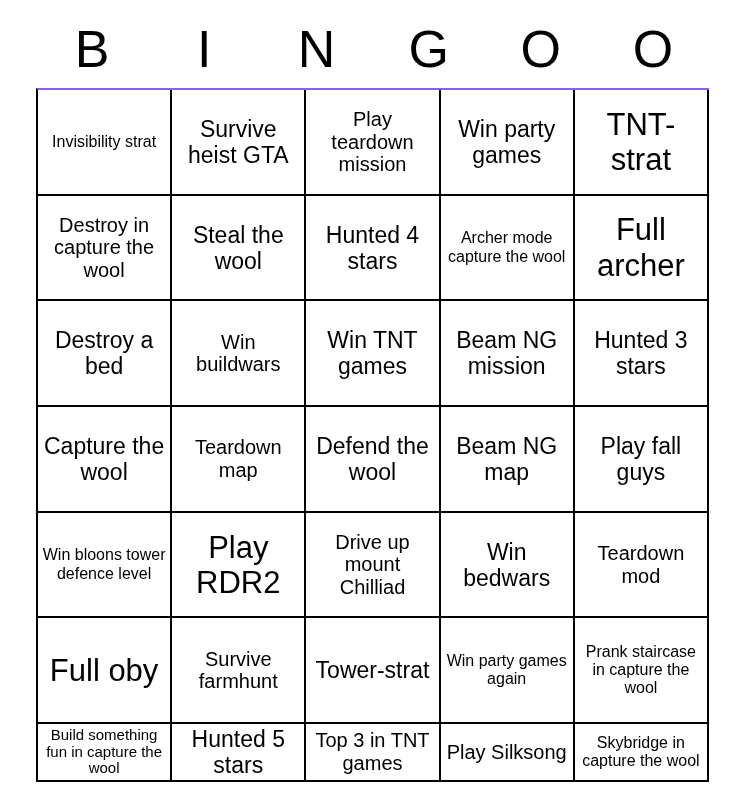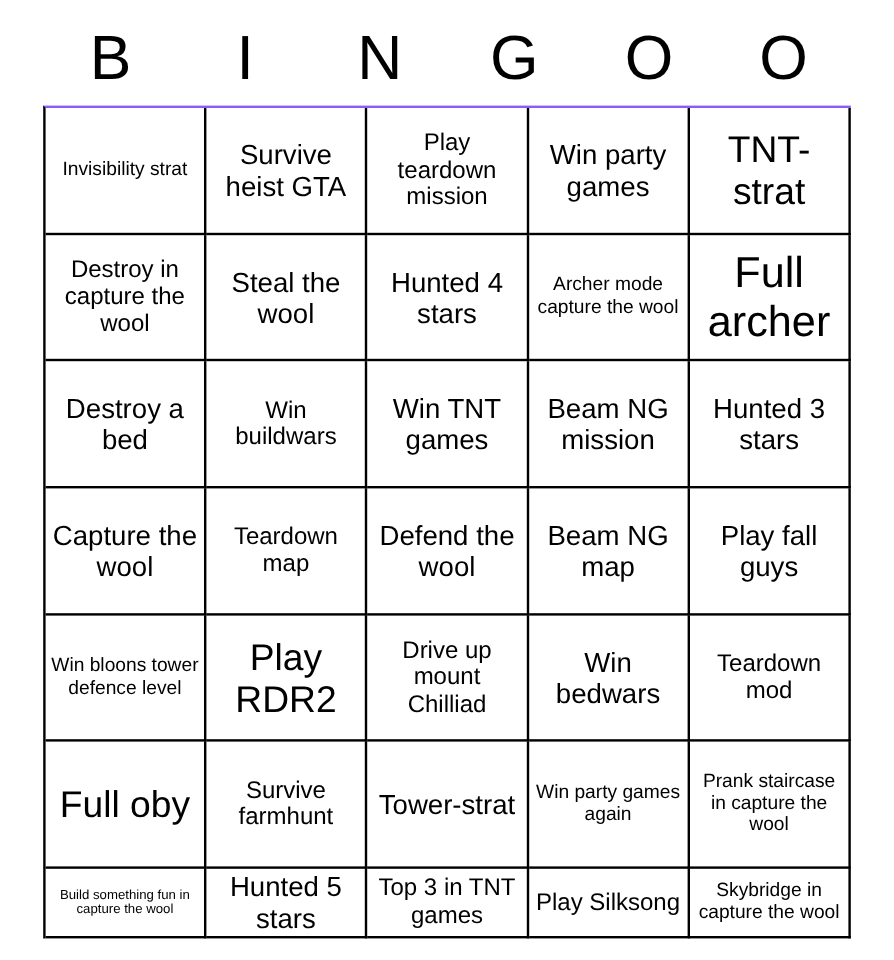--- a/index.html
+++ b/index.html
@@ -58,25 +58,25 @@
     line-height: 1.13;
     overflow: hidden;
     word-wrap: break-word;
   }
   .cell span {
     display: block;
     width: 100%;
   }
   
   .fs-xxl { font-size: 31px; }
-  .fs-xl  { font-size: 36px; }
+  .fs-xl  { font-size: 31px; }
   .fs-l   { font-size: 23px; }
   .fs-m   { font-size: 20px; }
   .fs-s   { font-size: 16px; }
-  .fs-xs  { font-size: 11px; text-align: center; }
+  .fs-xs  { font-size: 15px; text-align: center; }
 </style>
 </head>
 <body>
 
 <div class="bingo-page">
 
   <div class="bingo-header">
     <div class="hcell">B</div>
     <div class="hcell">I</div>
     <div class="hcell">N</div>

